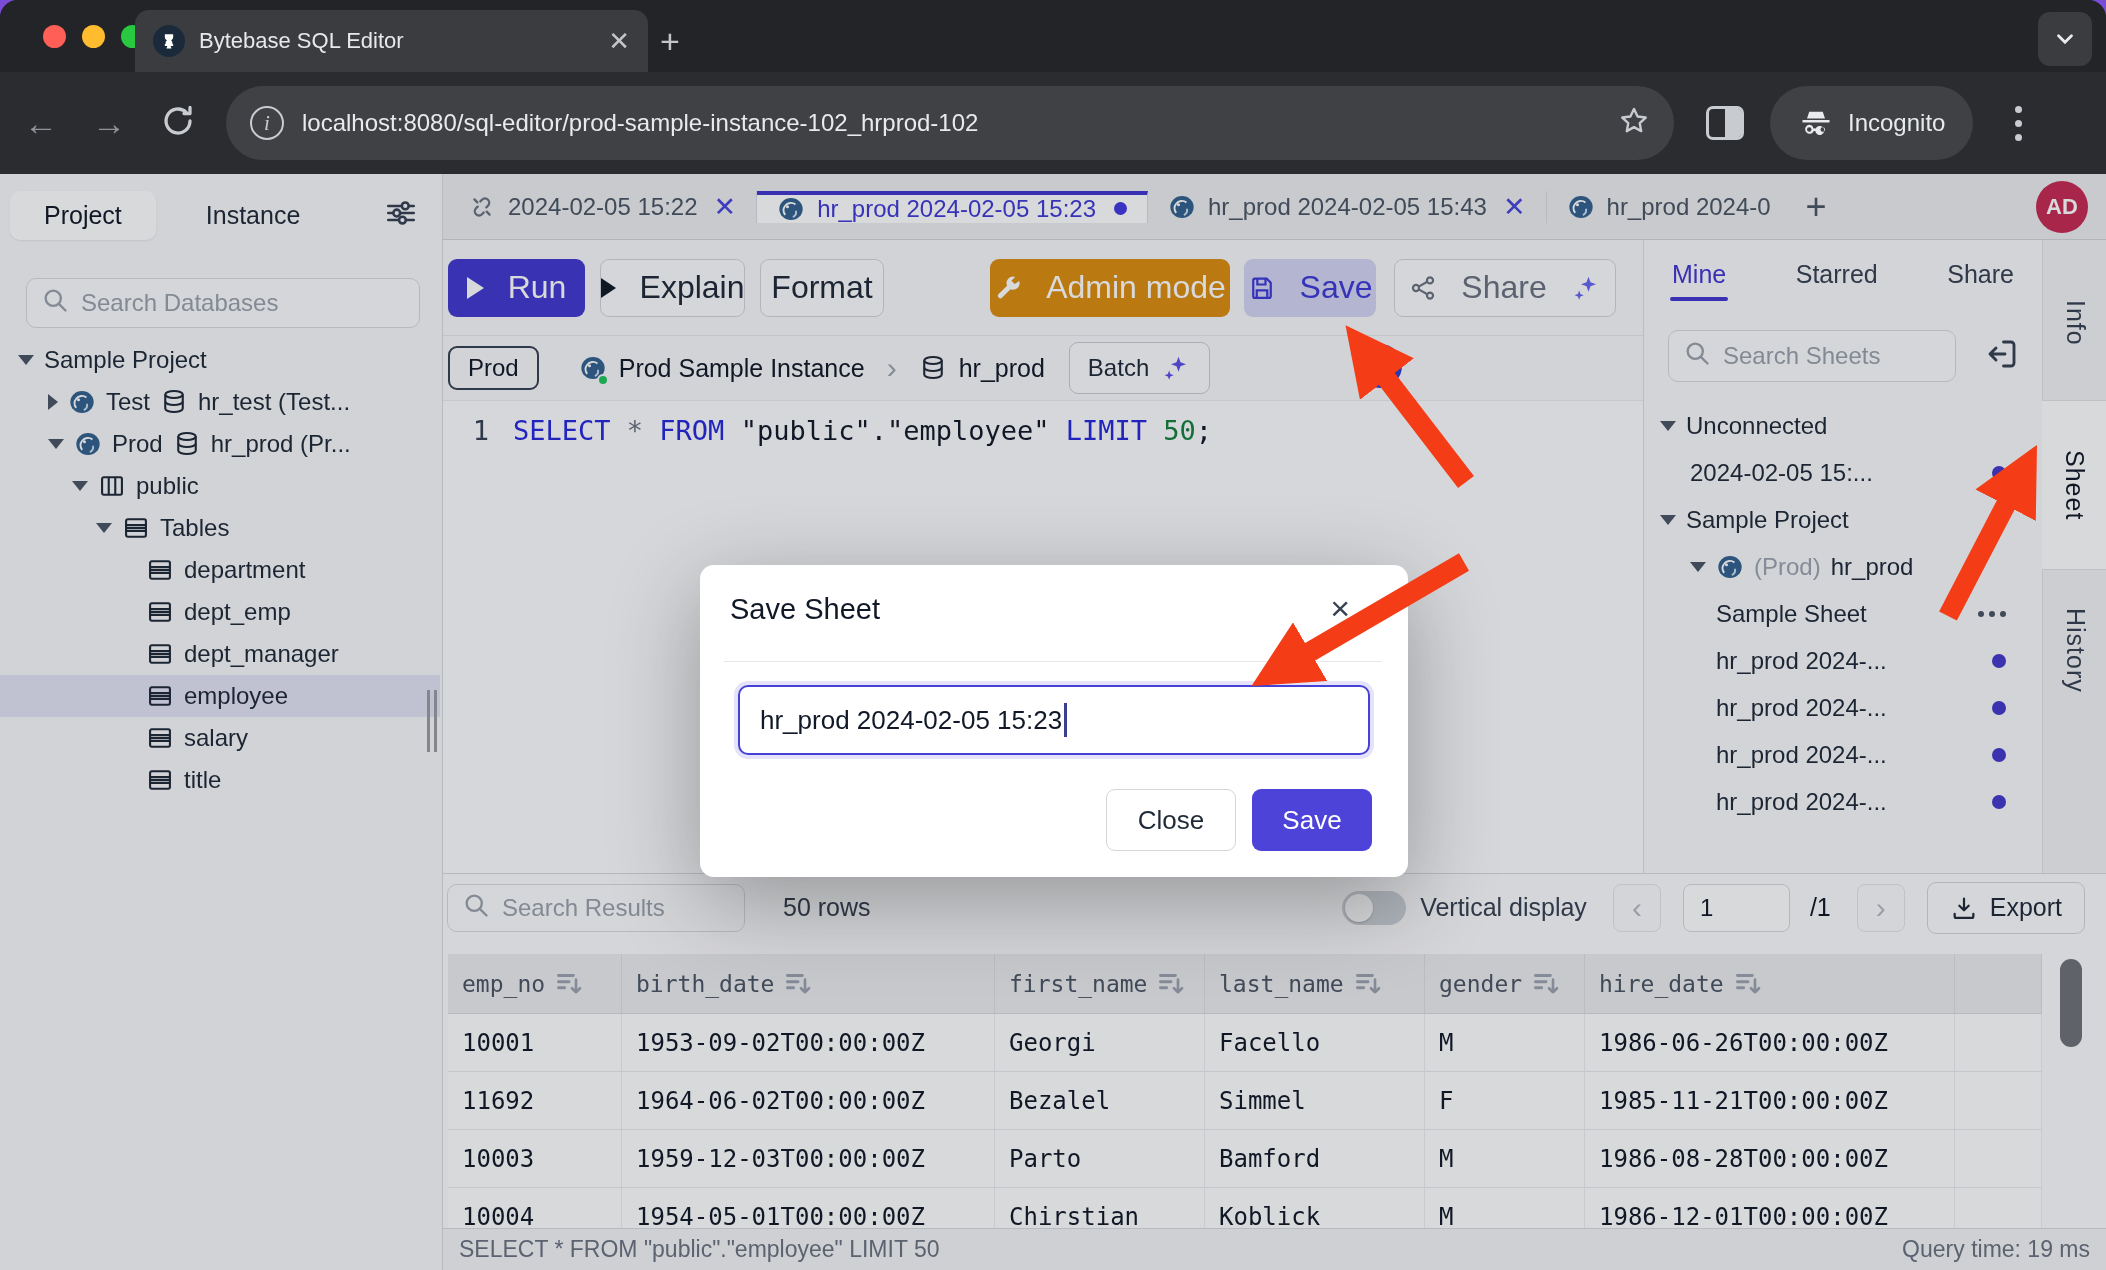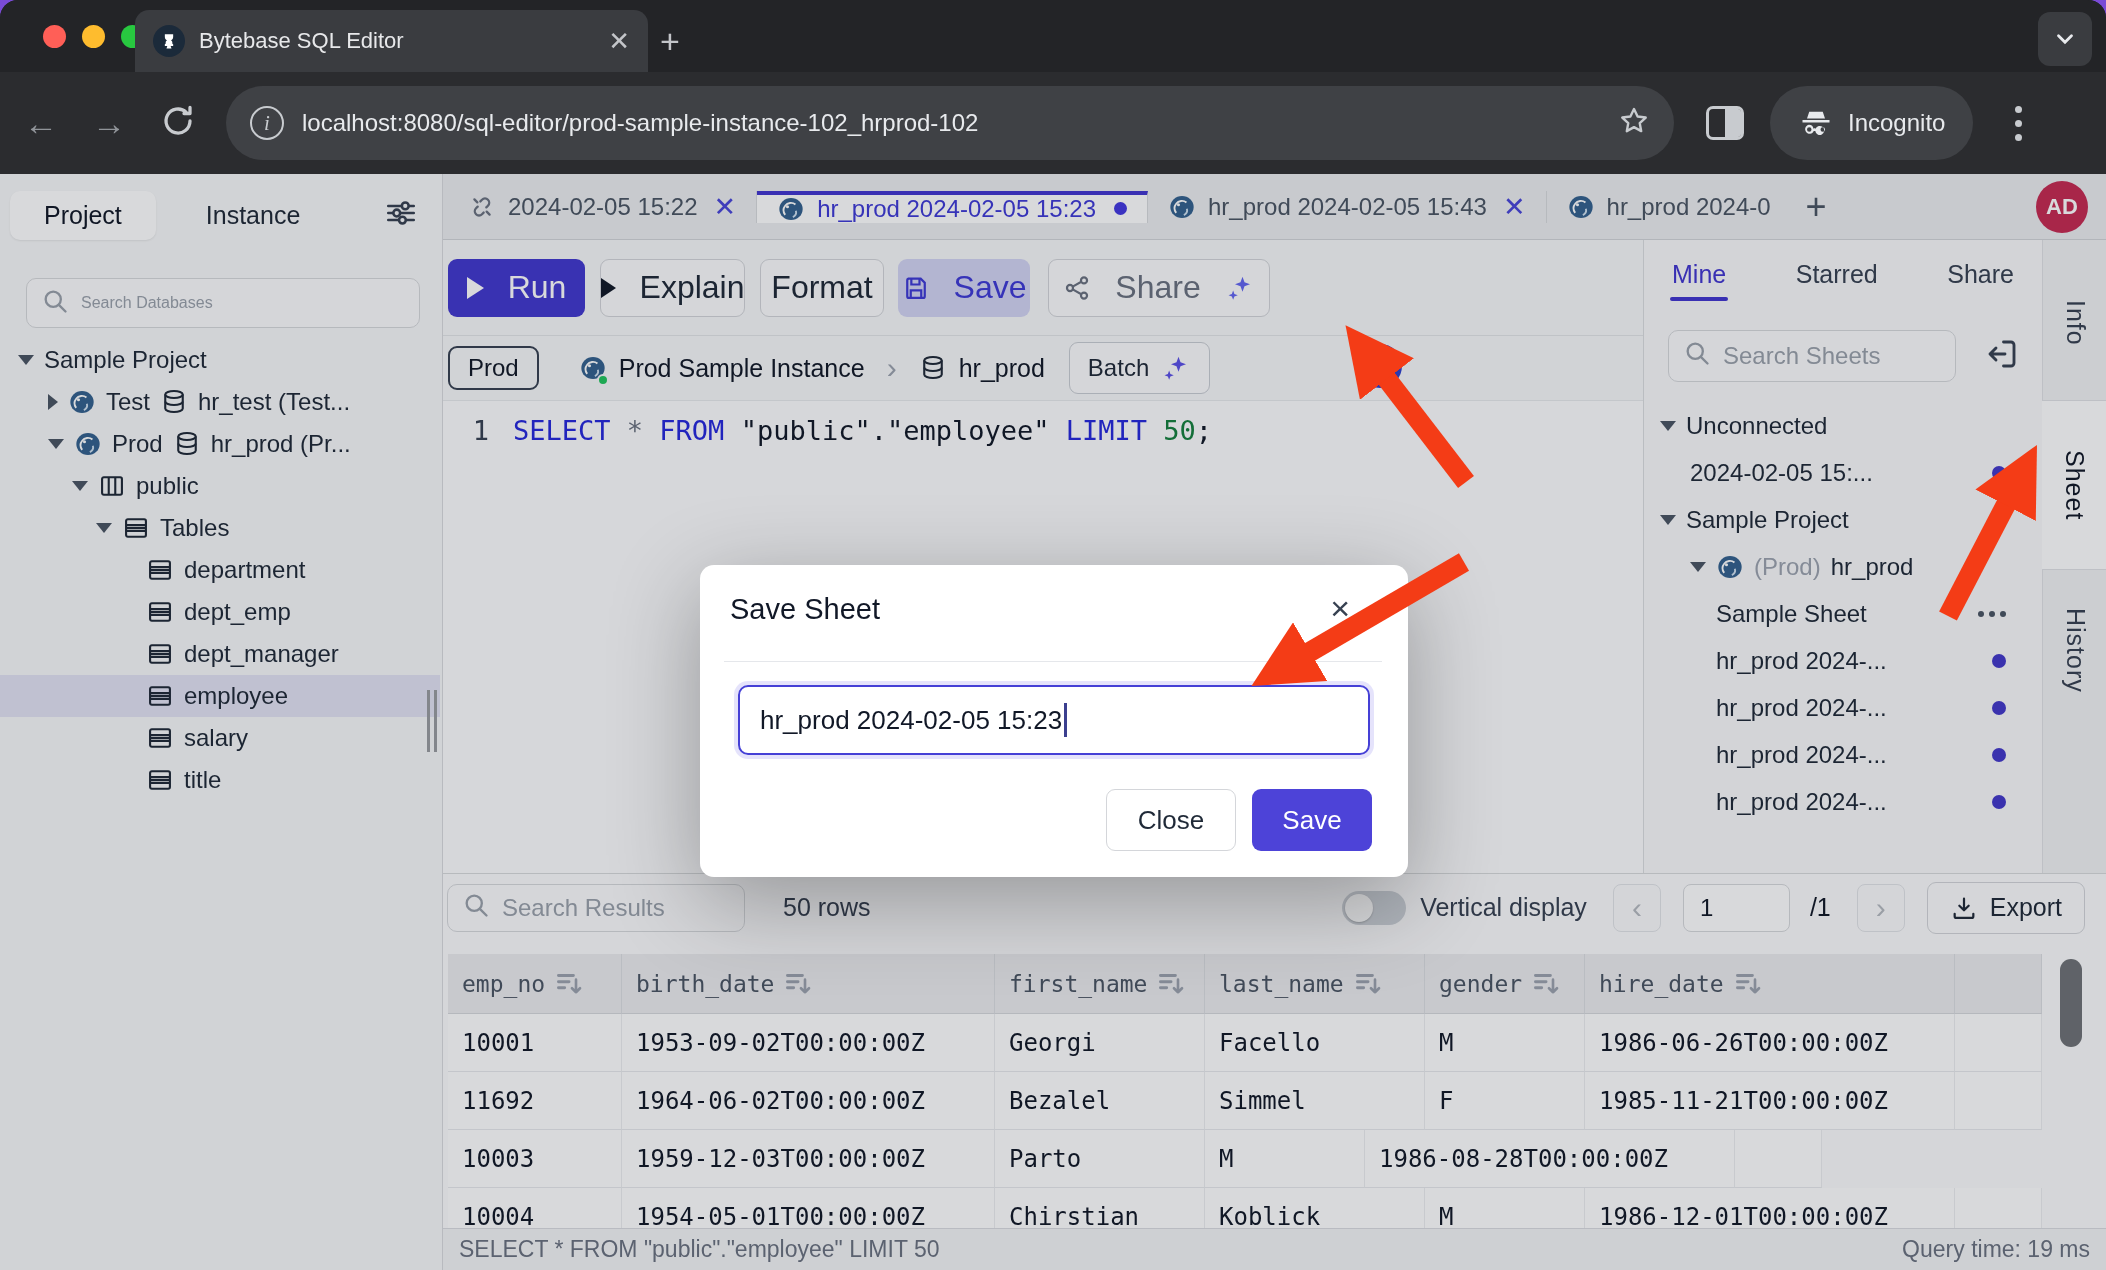--- a/index.html
+++ b/index.html
@@ -34,21 +34,21 @@
   
   .page { position:absolute; left:0; top:174px; width:2106px; height:1096px; background:#f7f8f9; }
 
   
   .lsidebar { position:absolute; left:0; top:0; width:443px; height:1096px; background:#f7f8f9; border-right:1px solid #d9dbde; }
   .ls-tabs { position:absolute; left:10px; top:12px; right:10px; height:58px; display:flex; align-items:center; }
   .pill { background:#ffffff; border-radius:10px; box-shadow:0 1px 2px rgba(0,0,0,.08); padding:10px 34px; font-size:25px; color:#111827; }
   .ls-tab2 { font-size:25px; color:#1f2937; margin-left:50px; }
   .ls-filter { margin-left:auto; margin-right:14px; }
   .searchbox { display:flex; align-items:center; gap:12px; border:1px solid #d7d9dc; border-radius:10px; background:#fcfcfd; padding:0 14px; color:#9aa1ab; }
-  .ls-search { position:absolute; left:26px; top:104px; width:394px; height:50px; font-size:16px; }
+  .ls-search { position:absolute; left:26px; top:104px; width:394px; height:50px; font-size:24px; }
   .tree { position:absolute; left:0; top:165px; right:2px; }
   .titem { height:42px; display:flex; align-items:center; gap:10px; font-size:24px; color:#1f2937; white-space:nowrap; overflow:hidden; }
   .titem.sel { background:#e3e3f3; }
   .caret-d { width:0; height:0; border-left:8px solid transparent; border-right:8px solid transparent; border-top:10px solid #4b5563; flex:none; }
   .caret-r { width:0; height:0; border-top:8px solid transparent; border-bottom:8px solid transparent; border-left:10px solid #4b5563; flex:none; }
   .ic { display:inline-flex; flex:none; }
   .ic svg { width:28px; height:28px; }
   .grip { position:absolute; right:5px; top:516px; height:62px; width:10px; display:flex; gap:4px; }
   .grip i { width:3px; height:100%; background:#9a9da1; }
 
@@ -429,20 +429,26 @@
           <i class="playw"></i>
           <span>Run</span>
         </span>
       <span class="btn outline explain">
           <i class="playb"></i>
           <span>Explain</span>
         </span>
       <span class="btn outline format">
           <span>Format</span>
         </span>
+      <span class="btn admin">
+        <svg viewBox="0 0 24 24" width="28" height="28" fill="#fff">
+            <path d="M21.6 6.1a5.5 5.5 0 0 1-7.4 6.9L7 20.2a2.1 2.1 0 0 1-3-3l7.2-7.2a5.5 5.5 0 0 1 6.9-7.4l-3.2 3.2 2.8 2.8 3.9-2.5z"></path>
+          </svg>
+        <span>Admin mode</span>
+      </span>
       <span class="btn save">
         <svg viewBox="0 0 24 24" width="28" height="28" fill="none" stroke="#3f3ad6" stroke-width="1.9">
             <path d="M5 4h11l3.5 3.5V19a1.5 1.5 0 0 1-1.5 1.5H6A1.5 1.5 0 0 1 4.5 19V5.5A1.5 1.5 0 0 1 6 4z"></path>
             <path d="M8 4v5h7V4M7.5 20v-6h9v6"></path>
           </svg>
         <span>Save</span>
       </span>
       <span class="btn outline share">
         <svg viewBox="0 0 24 24" width="28" height="28" fill="none" stroke="#6b7280" stroke-width="1.9">
             <circle cx="18" cy="5.5" r="2.6"></circle>
@@ -681,20 +687,21 @@
             <span class="gc" style="width: 210px;">Bezalel</span>
             <span class="gc" style="width: 220px;">Simmel</span>
             <span class="gc" style="width: 160px;">F</span>
             <span class="gc" style="width: 370px;">1985-11-21T00:00:00Z</span>
             <span class="gc" style="width: 87px;"></span>
           </div>
           <div class="gr gbody">
             <span class="gc" style="width: 174px;">10003</span>
             <span class="gc" style="width: 373px;">1959-12-03T00:00:00Z</span>
             <span class="gc" style="width: 210px;">Parto</span>
+            <span class="gc" style="width: 220px;">Bamford</span>
             <span class="gc" style="width: 160px;">M</span>
             <span class="gc" style="width: 370px;">1986-08-28T00:00:00Z</span>
             <span class="gc" style="width: 87px;"></span>
           </div>
           <div class="gr gbody">
             <span class="gc" style="width: 174px;">10004</span>
             <span class="gc" style="width: 373px;">1954-05-01T00:00:00Z</span>
             <span class="gc" style="width: 210px;">Chirstian</span>
             <span class="gc" style="width: 220px;">Koblick</span>
             <span class="gc" style="width: 160px;">M</span>

